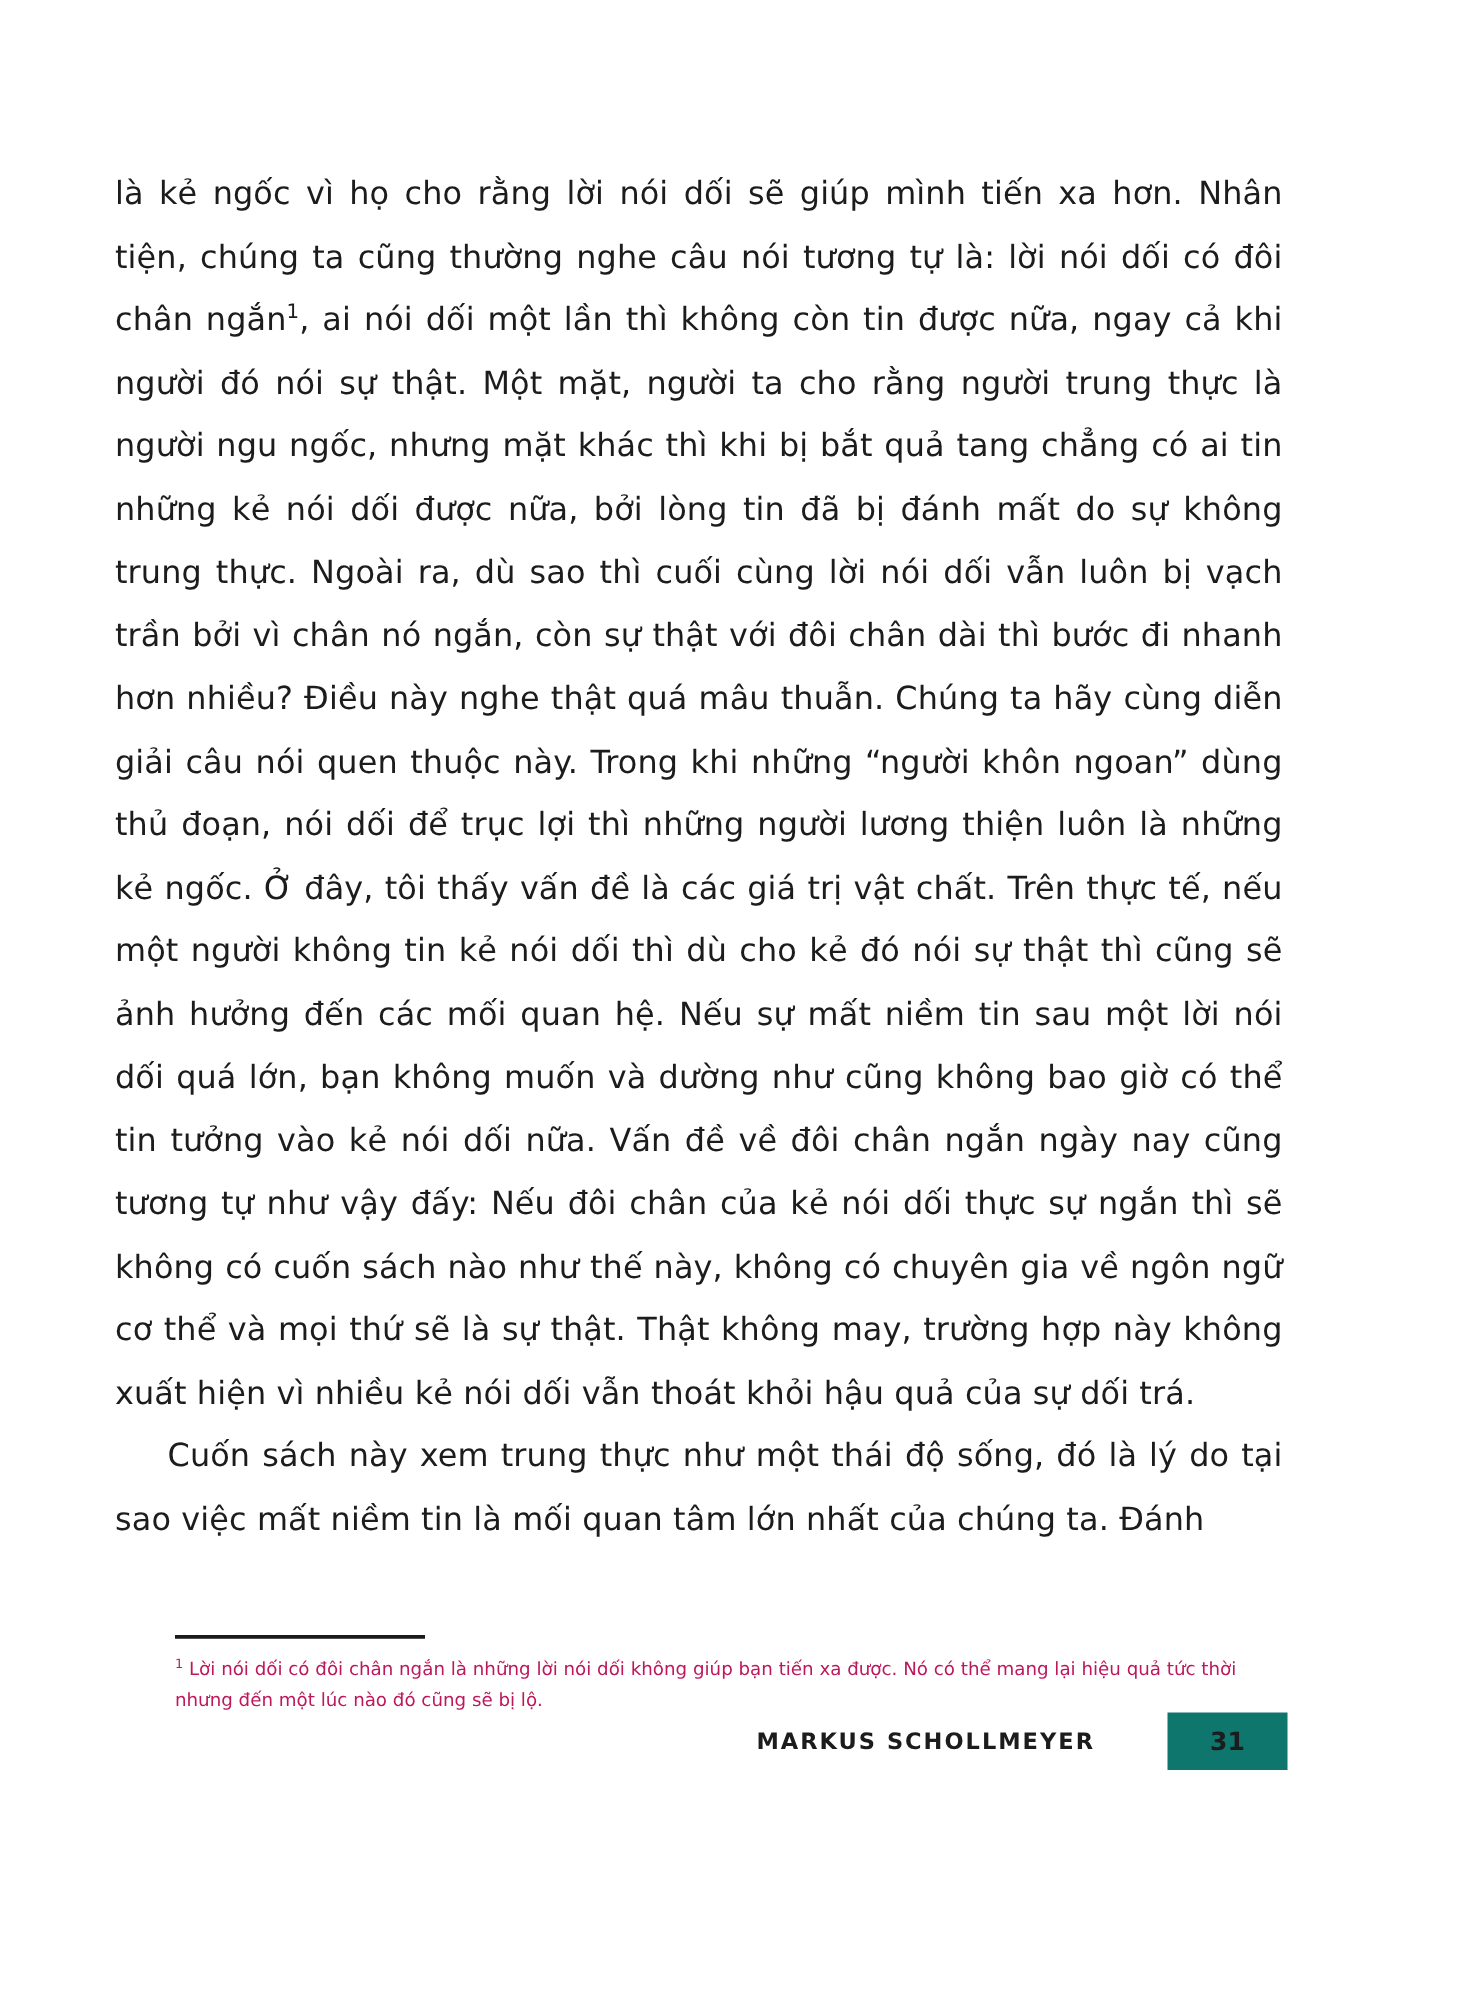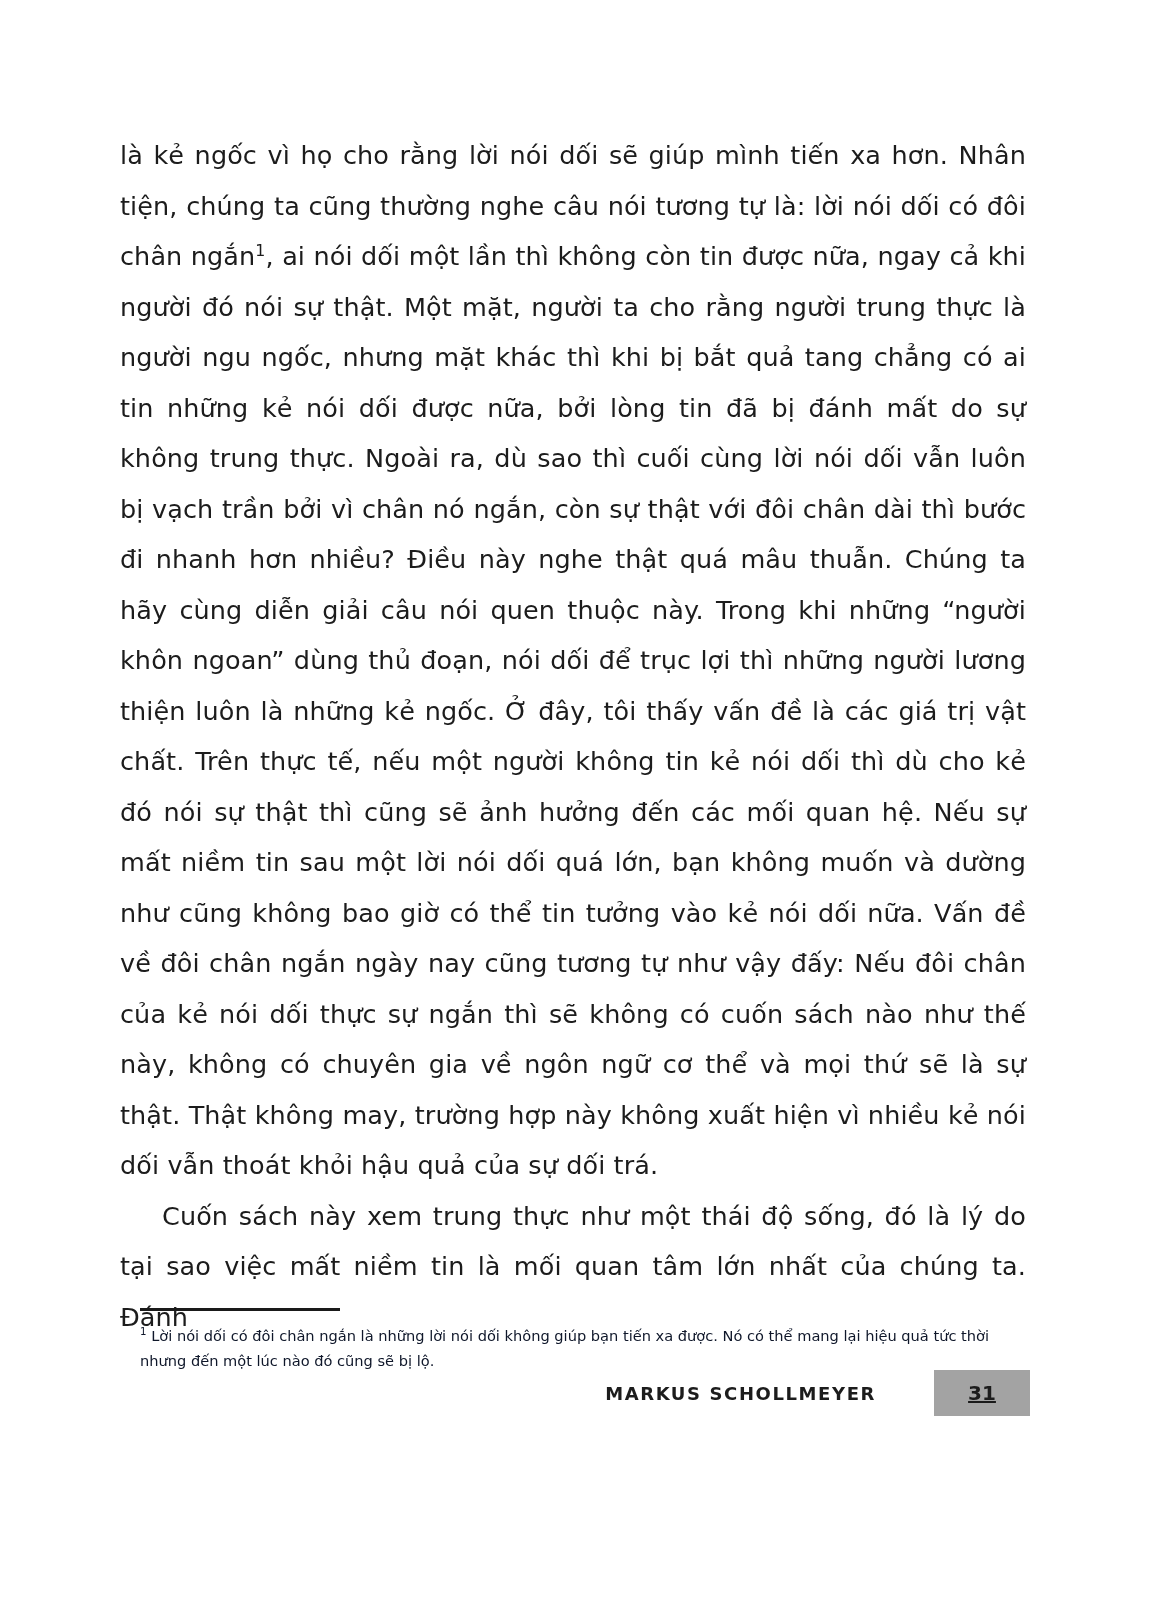--- a/index.html
+++ b/index.html
@@ -15,21 +15,21 @@
     position: relative;
     overflow: hidden;
   }
   .page {
     position: absolute;
     left: 0;
     top: 0;
     width: 1166px;
     height: 1243px;
     box-sizing: border-box;
-    padding: 130px 140px 0 120px;
+    padding: 130px 140px 0 92px;
   }
   .body-text {
     font-size: 25.5px;
     line-height: 50.5px;
     text-align: justify;
     text-justify: inter-word;
     letter-spacing: 0.1px;
     color: #1c1c1c;
     margin: 0;
   }
@@ -52,21 +52,21 @@
   }
   .footnote-rule {
     width: 200px;
     height: 3px;
     background: #1a1a1a;
     margin-bottom: 12px;
   }
   .footnote-text {
     font-size: 14.6px;
     line-height: 25px;
-    color: #0f172a;
+    color: #be185d;
     text-align: left;
     margin: 0;
   }
   .footnote-text sup {
     font-size: 0.7em;
   }
   .page-footer {
     position: absolute;
     left: 140px;
     top: 1371px;
@@ -77,27 +77,26 @@
     justify-content: flex-end;
   }
   .running-head {
     font-size: 18px;
     letter-spacing: 1.6px;
     font-weight: bold;
     color: #1c1c1c;
     margin-right: 58px;
   }
   .folio-box {
-    background: #a3a3a3;
+    background: #0f766e;
     width: 96px;
     height: 46px;
     display: flex;
     align-items: center;
     justify-content: center;
-    text-decoration: underline;
   }
   .folio {
     font-size: 20px;
     font-weight: bold;
     color: #1c1c1c;
   }
 </style>
 </head>
 <body>
 

